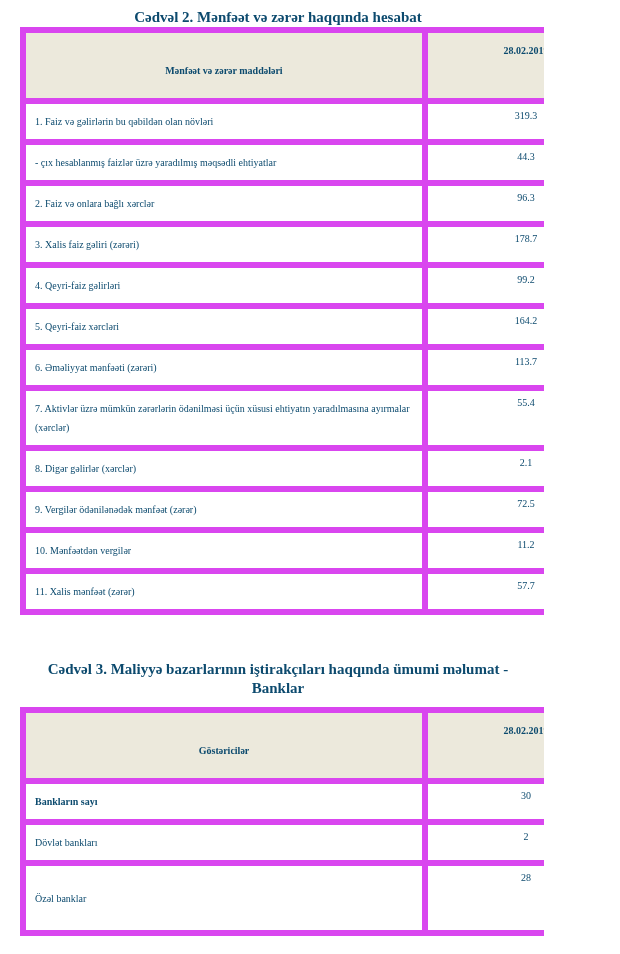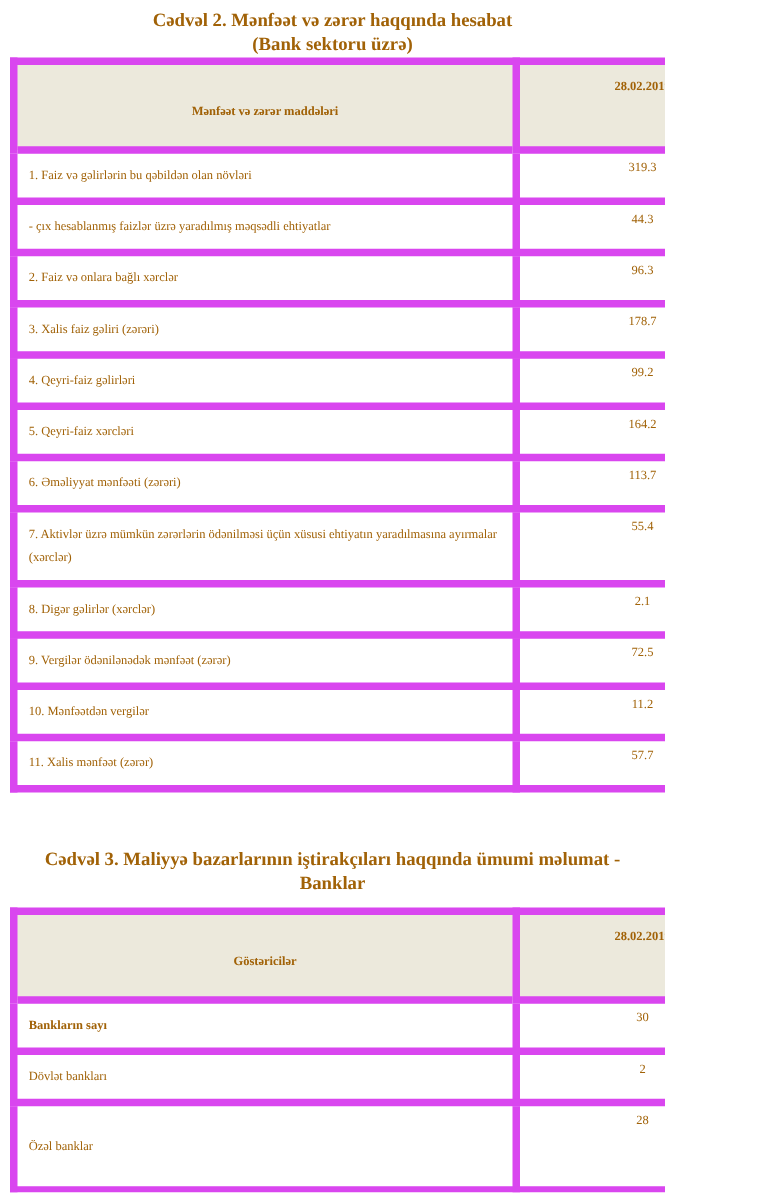--- a/index.html
+++ b/index.html
@@ -6,22 +6,23 @@
     margin: 0;
     padding: 0;
     background: #ffffff;
   }
   .page {
     position: relative;
     width: 532px;
     height: 954px;
     overflow: hidden;
     background: #ffffff;
-    color: #a16207;
+    color: #0c4a6e;
     font-family: "Liberation Serif", serif;
+    padding-left: 12px;
   }
   .doc-title {
     margin-top: 8px;
     text-align: center;
     font-weight: bold;
     font-size: 15px;
     line-height: 19px;
   }
   .unit-note {
     margin: 17px 10px 4px 0;
@@ -74,21 +75,20 @@
   .table-2 { margin-top: 9px; }
   tr.clipped-row td { height: 48px; }
 </style>
 </head>
 <body>
 
 <div class="page">
 
   <div class="doc-title">
     <div>Cədvəl 2. Mənfəət və zərər haqqında hesabat</div>
-    <div>(Bank sektoru üzrə)</div>
   </div>
 
 
   <table class="data-table table-1">
     <colgroup>
         <col class="c-label">
         <col class="c-value">
       </colgroup>
     <thead>
       <tr>

